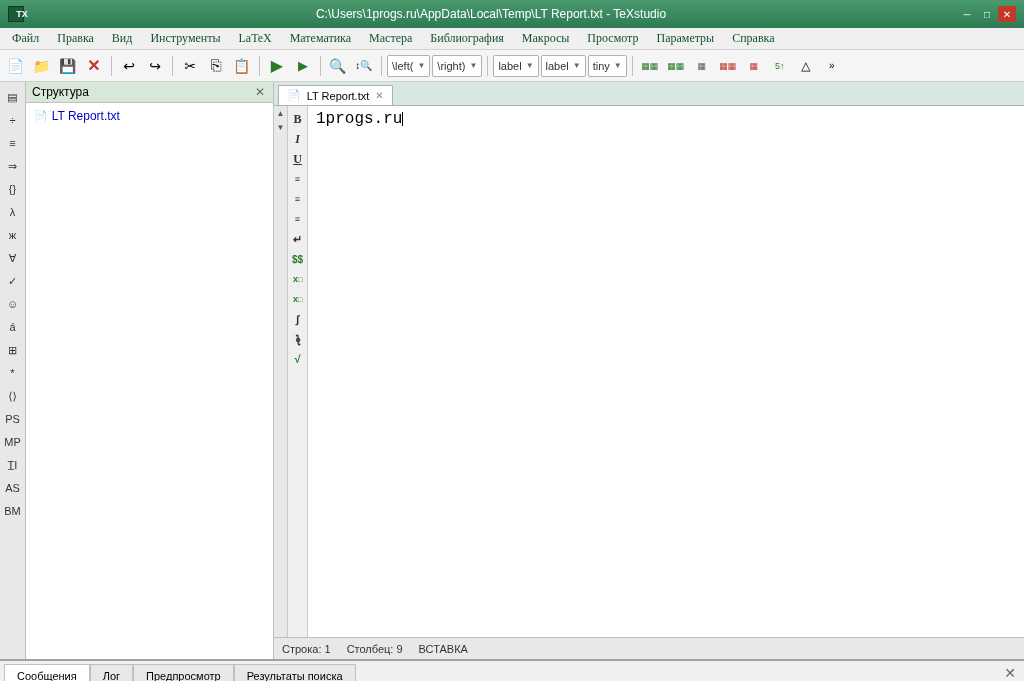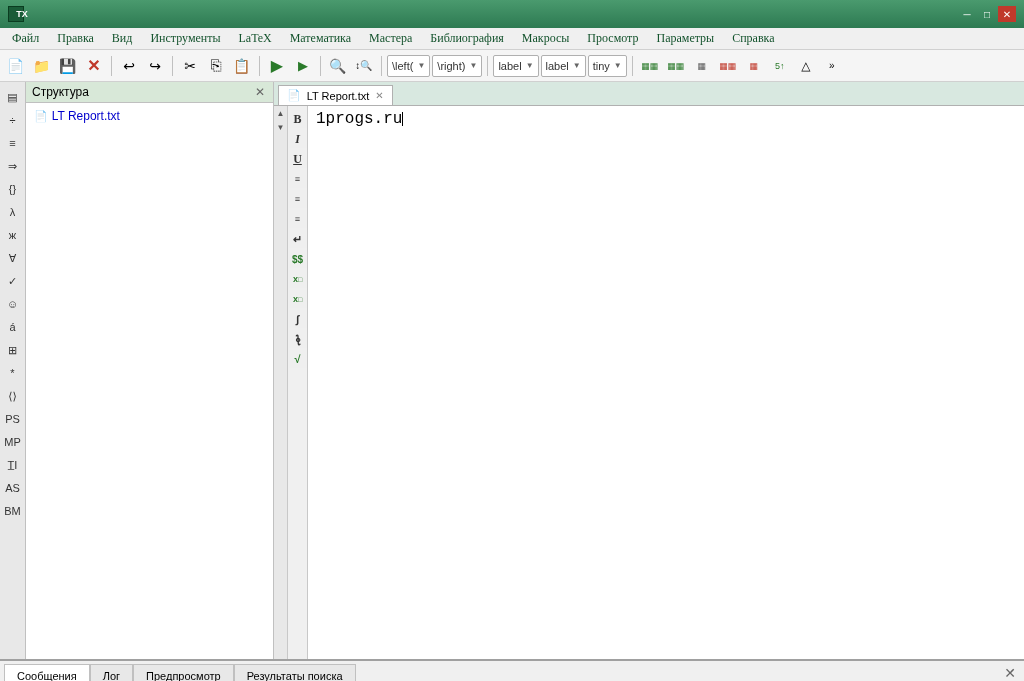--- a/index.html
+++ b/index.html
@@ -294,20 +294,21 @@
       padding-bottom: 2px;
     }
   </style>
 </head>
 <body>
 
 <div id="titlebar">
   <div class="app-icon">
     <span>TX</span>
   </div>
+  <div class="title">C:\Users\1progs.ru\AppData\Local\Temp\LT Report.txt - TeXstudio</div>
   <div class="win-controls">
     <button class="win-btn min">─</button>
     <button class="win-btn max">□</button>
     <button class="win-btn close">✕</button>
   </div>
 </div>
 
 <div id="menubar">
     <div class="menu-item">Файл</div>
     <div class="menu-item">Правка</div>
@@ -444,20 +445,25 @@
         <button class="format-btn" style="font-size:11px; color:#333;">∫</button>
         <button class="format-btn" style="font-size:11px; color:#333; transform:scaleX(-1);">∮</button>
         <button class="format-btn" style="font-size:11px; color:#2a7a2a;">√</button>
       </div>
 
       <div id="editor-content">
         <div class="editor-line cursor-line">1progs.ru</div>
       </div>
     </div>
 
+    <div id="status-bar">
+      <span class="status-item">Строка: 1</span>
+      <span class="status-item">Столбец: 9</span>
+      <span class="status-item">ВСТАВКА</span>
+    </div>
   </div>
 </div>
 
 <div id="bottom-panel">
   <div id="bottom-tab-bar">
     <div id="bottom-tabs">
       <div class="bottom-tab active">Сообщения</div>
       <div class="bottom-tab">Лог</div>
       <div class="bottom-tab">Предпросмотр</div>
       <div class="bottom-tab">Результаты поиска</div>

